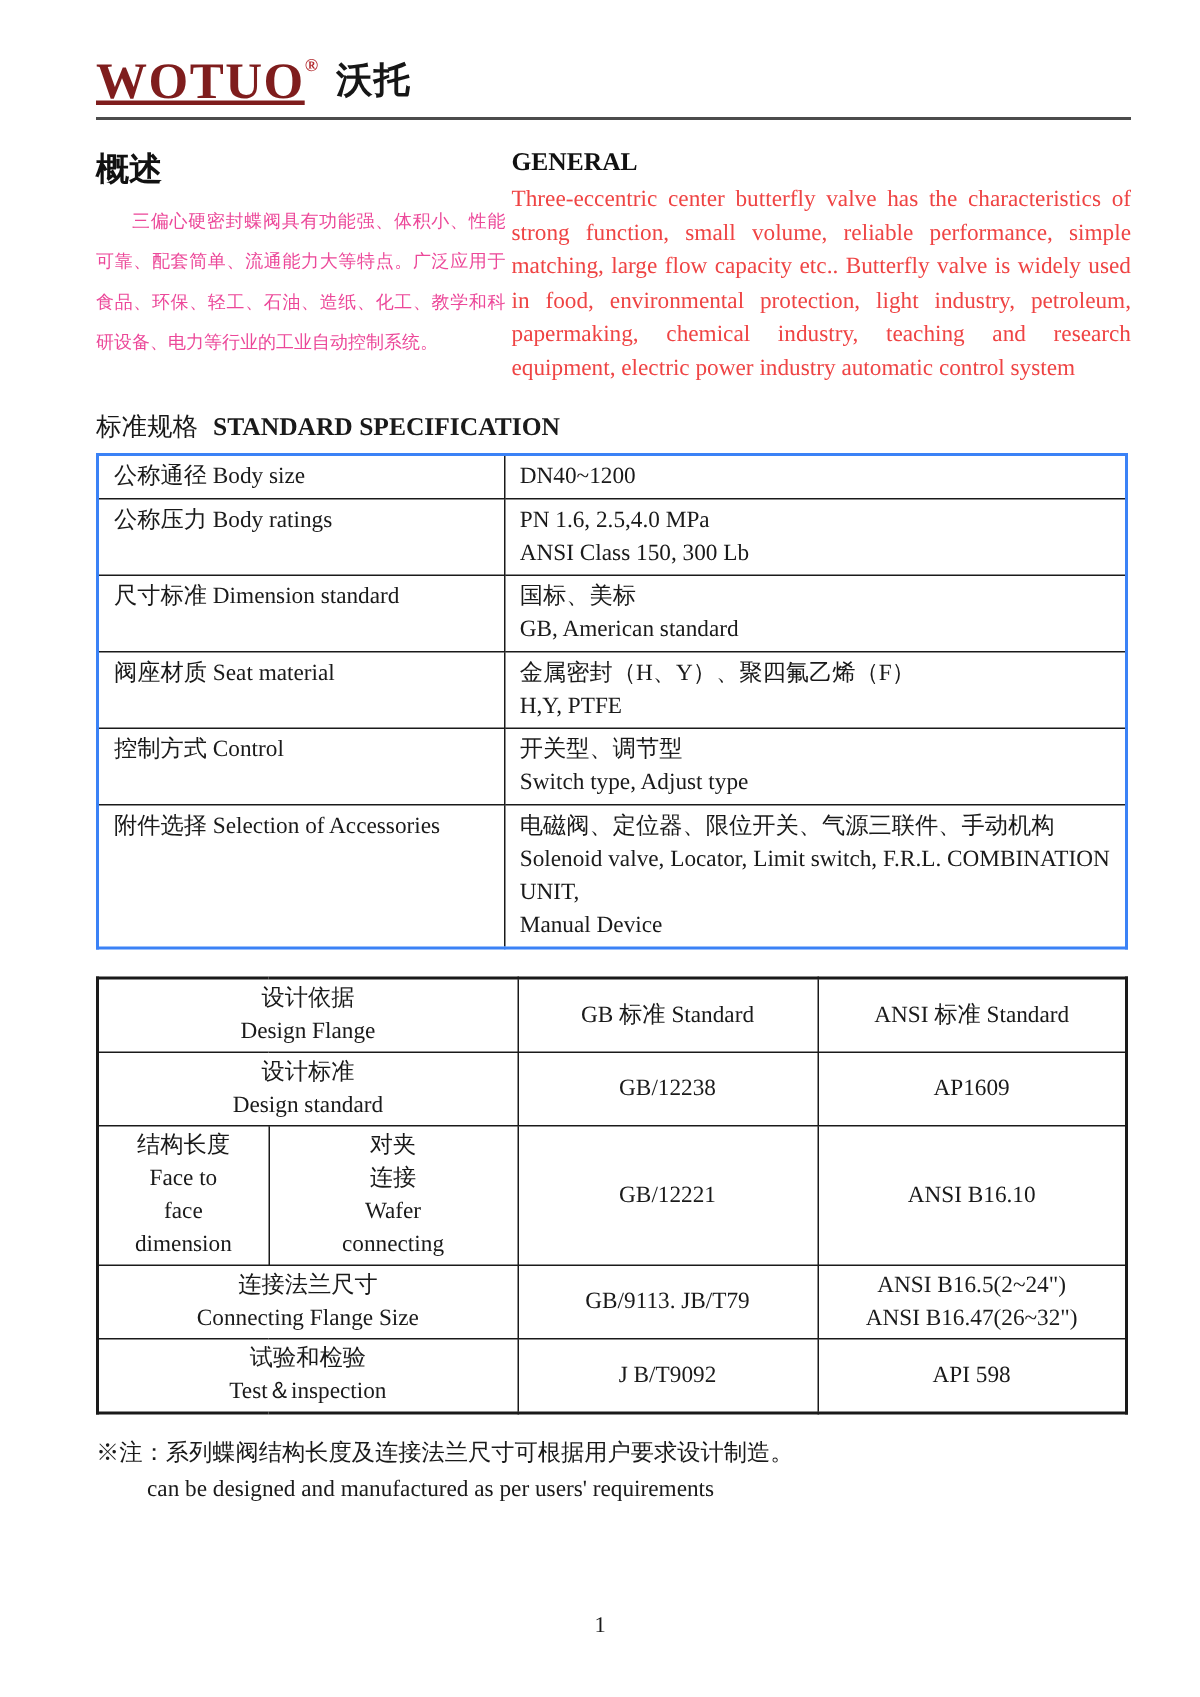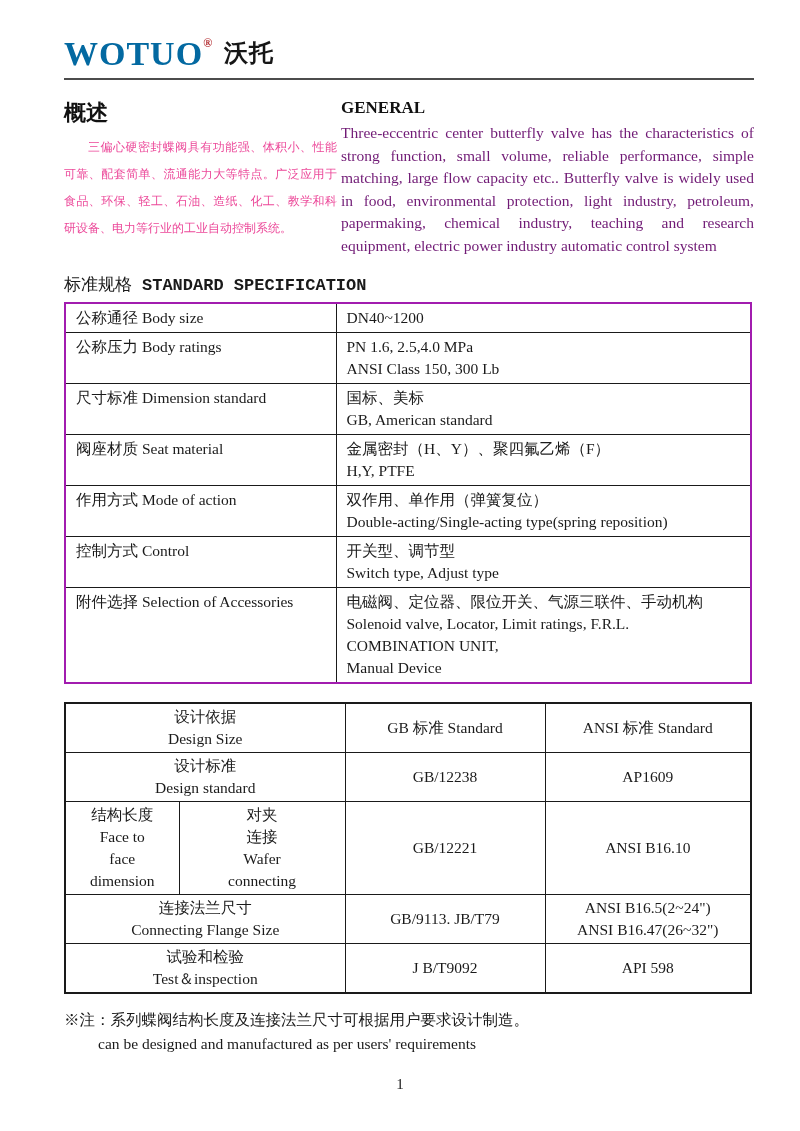--- a/index.html
+++ b/index.html
@@ -10,21 +10,21 @@
     color:#1a1a1a;
     position:relative;
   }
   .content { width:690px; margin-left:64px; padding-top:36px; }
 
   
   .logo-row { height:40px; white-space:nowrap; }
   .brand {
     font-family:"Liberation Serif", serif;
     font-weight:bold; font-size:34px; letter-spacing:1px;
-    color:#0369a1; display:inline-block; line-height:36px;
+    color:#7f1d1d; display:inline-block; line-height:36px;text-decoration:underline;
   }
   .regmark {
     color:#b22a2e; font-size:12px; vertical-align:18px; font-weight:bold;
   }
   .brand-cn {
     font-family:"Liberation Sans", sans-serif;
     font-weight:bold; font-size:24px; color:#161616;
     display:inline-block; vertical-align:4px; letter-spacing:1px;margin-left:12px;
   }
   .header-rule { border:none; border-top:2px solid #4c4c4c; margin-top:2px; }
@@ -41,32 +41,32 @@
     font-family:"Liberation Serif", serif;
     font-weight:bold; font-size:17px; color:#111;
   }
   .p-cn {
     margin-top:6px; font-family:"Liberation Sans", sans-serif;
     font-size:12px; line-height:27px; text-align:justify;
     text-indent:2em; color:#ec4899;
   }
   .p-en {
     margin-top:4px; font-family:"Liberation Serif", serif;
-    font-size:15.5px; line-height:22.5px; text-align:justify; color:#701a75;
+    font-size:15.5px; line-height:22.5px; text-align:justify; color:#ef4444;
   }
 
   
   .spec-heading { margin-top:16px; white-space:nowrap; }
   .spec-heading .cn { font-family:"Liberation Sans", sans-serif; font-weight:normal; font-size:17px; }
-  .spec-heading .en { font-family:Liberation Mono, monospace; font-weight:bold; font-size:17px; margin-left:6px; }
+  .spec-heading .en { font-family:Liberation Serif, serif; font-weight:bold; font-size:17px; margin-left:6px; }
 
   
   table { border-collapse:collapse; width:686px; table-layout:fixed; }
   td { border:1px solid #1a1a1a; font-size:15.5px; line-height:22px; vertical-align:middle; }
-  .t1 { margin-top:6px; border:2px solid #a21caf; }
+  .t1 { margin-top:6px; border:2px solid #3b82f6; }
   .t1 td { padding:3px 10px; }
   .t1 .label-cell { vertical-align:top; padding-top:3px; }
   .cn-txt { font-family:"Liberation Sans", sans-serif; }
   .en-txt { font-family:"Liberation Serif", serif; }
   .val-line { font-family:"Liberation Serif", serif; }
 
   .t2 { margin-top:18px; border:2px solid #1a1a1a; }
   .t2 td { padding:2px 6px; text-align:center; }
 
   
@@ -146,64 +146,54 @@
         <span class="cn-txt">阀座材质</span>
         <span class="en-txt">Seat material</span>
       </td>
       <td>
         <div class="val-line">金属密封（H、Y）、聚四氟乙烯（F）</div>
         <div class="val-line">H,Y, PTFE</div>
       </td>
     </tr>
     <tr>
       <td class="label-cell">
-        <span class="cn-txt">作用方式</span>
-        <span class="en-txt">Mode of action</span>
-      </td>
-      <td>
-        <div class="val-line">双作用、单作用（弹簧复位）</div>
-        <div class="val-line">Double-acting/Single-acting type(spring reposition)</div>
-      </td>
-    </tr>
-    <tr>
-      <td class="label-cell">
         <span class="cn-txt">控制方式</span>
         <span class="en-txt">Control</span>
       </td>
       <td>
         <div class="val-line">开关型、调节型</div>
         <div class="val-line">Switch type, Adjust type</div>
       </td>
     </tr>
     <tr>
       <td class="label-cell">
         <span class="cn-txt">附件选择</span>
         <span class="en-txt">Selection of Accessories</span>
       </td>
       <td>
         <div class="val-line">电磁阀、定位器、限位开关、气源三联件、手动机构</div>
-        <div class="val-line">Solenoid valve, Locator, Limit ratings, F.R.L. COMBINATION UNIT,</div>
+        <div class="val-line">Solenoid valve, Locator, Limit switch, F.R.L. COMBINATION UNIT,</div>
         <div class="val-line">Manual Device</div>
       </td>
     </tr>
   </tbody>
     </table>
 
   <table class="t2">
     <colgroup>
         <col style="width:114px">
         <col style="width:166px">
         <col style="width:200px">
         <col style="width:206px">
       </colgroup>
     <tbody>
         <tr>
       <td colspan="2">
         <div class="cn-txt">设计依据</div>
-        <div class="en-txt">Design Size</div>
+        <div class="en-txt">Design Flange</div>
       </td>
       <td>
         <div class="en-txt">GB 标准 Standard</div>
       </td>
       <td>
         <div class="en-txt">ANSI 标准 Standard</div>
       </td>
     </tr>
     <tr>
       <td colspan="2">

